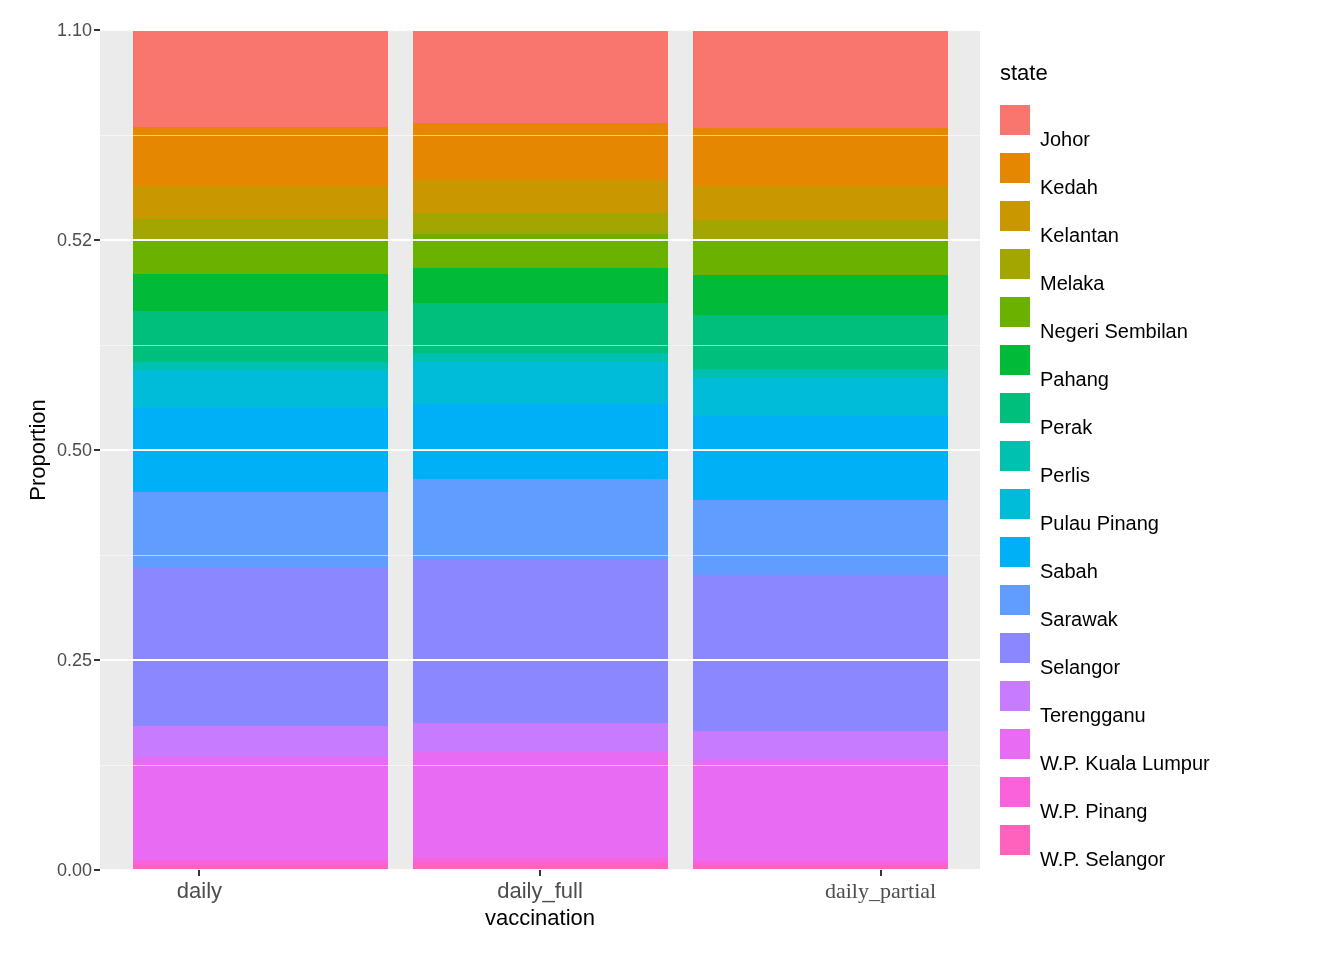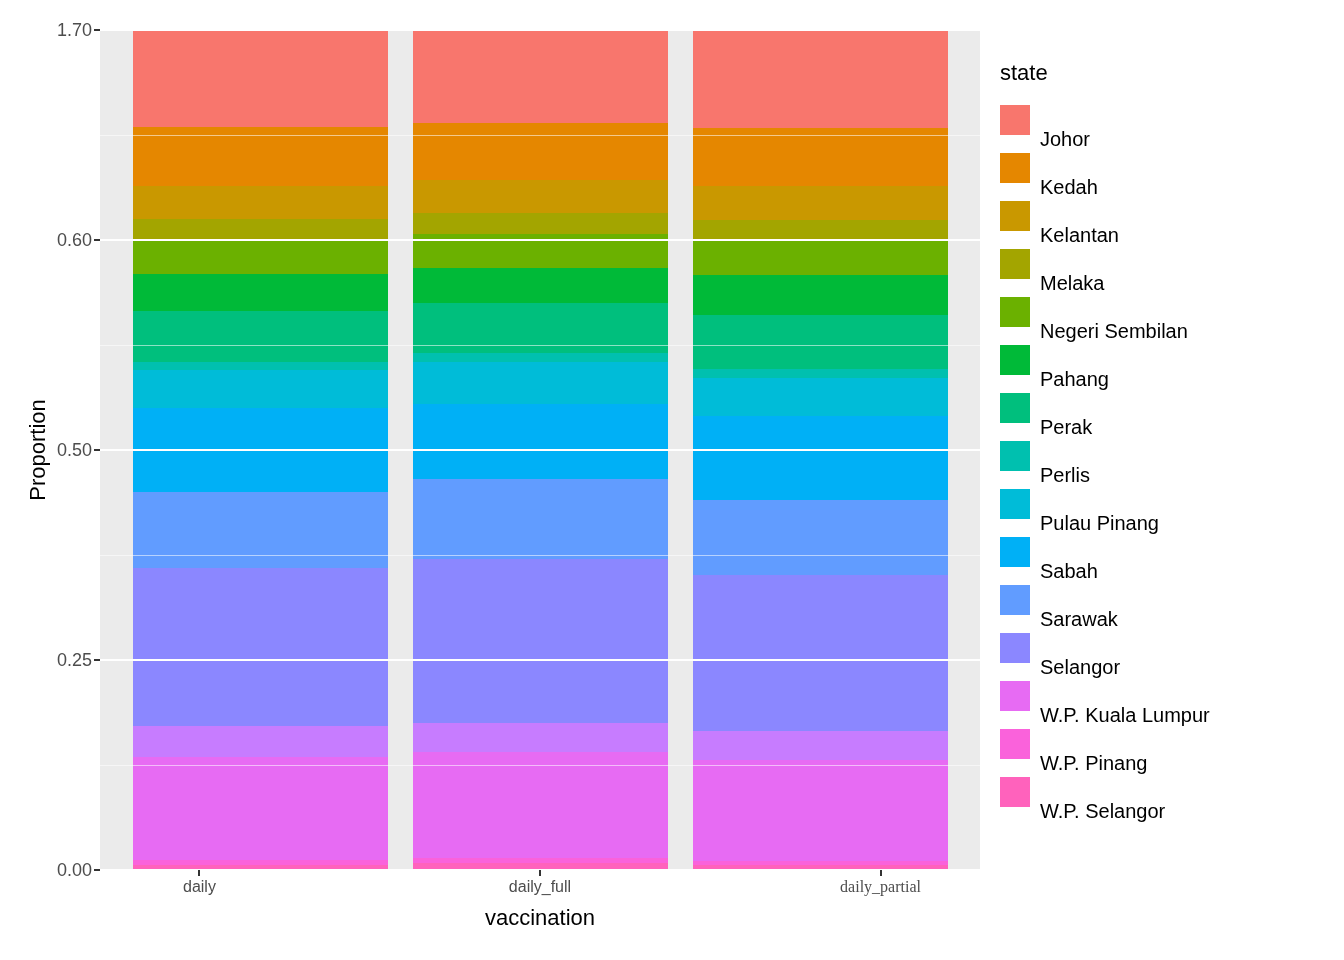--- a/index.html
+++ b/index.html
@@ -66,21 +66,21 @@
     position:absolute;
     left:94px;
     width:6px;
     height:2px;
     background:#333;
     transform:translateY(-50%);
   }
   .xtick {
     position: absolute;
     top: 878px;
-    font-size: 16px;
+    font-size: 22px;
     color: #4D4D4D;
     text-align: center;
     transform: translateX(-50%);
   }
   .xmark {
     position:absolute;
     top:870px;
     width:2px;
     height:6px;
     background:#333;
@@ -209,23 +209,23 @@
       <div class="hgrid" style="top: -1px;"></div>
     </div>
 
   <div id="yticks">
       <div class="ytick" style="top: 870px;">0.00</div>
       <div class="ymark" style="top: 870px;"></div>
       <div class="ytick" style="top: 660px;">0.25</div>
       <div class="ymark" style="top: 660px;"></div>
       <div class="ytick" style="top: 450px;">0.50</div>
       <div class="ymark" style="top: 450px;"></div>
-      <div class="ytick" style="top: 240px;">0.60</div>
+      <div class="ytick" style="top: 240px;">0.52</div>
       <div class="ymark" style="top: 240px;"></div>
-      <div class="ytick" style="top: 30px;">1.70</div>
+      <div class="ytick" style="top: 30px;">1.10</div>
       <div class="ymark" style="top: 30px;"></div>
     </div>
 
   <div id="xticks">
       <div class="xtick" style="left: 199.44px;">daily</div>
       <div class="xmark" style="left: 199.44px;"></div>
       <div class="xtick" style="left: 540px;">daily_full</div>
       <div class="xmark" style="left: 540px;"></div>
       <div class="xtick" style="left: 880.56px; font-family: Liberation Serif, serif;">daily_partial</div>
       <div class="xmark" style="left: 880.56px;"></div>
@@ -279,20 +279,24 @@
         </div>
         <div class="legend-item">
           <div class="swatch" style="background: rgb(97, 156, 255);"></div>
           <div class="legend-label">Sarawak</div>
         </div>
         <div class="legend-item">
           <div class="swatch" style="background: rgb(139, 135, 255);"></div>
           <div class="legend-label">Selangor</div>
         </div>
         <div class="legend-item">
+          <div class="swatch" style="background: rgb(199, 124, 255);"></div>
+          <div class="legend-label">Terengganu</div>
+        </div>
+        <div class="legend-item">
           <div class="swatch" style="background: rgb(231, 107, 243);"></div>
           <div class="legend-label">W.P. Kuala Lumpur</div>
         </div>
         <div class="legend-item">
           <div class="swatch" style="background: rgb(250, 98, 219);"></div>
           <div class="legend-label">W.P. Pinang</div>
         </div>
         <div class="legend-item">
           <div class="swatch" style="background: rgb(255, 98, 188);"></div>
           <div class="legend-label">W.P. Selangor</div>

